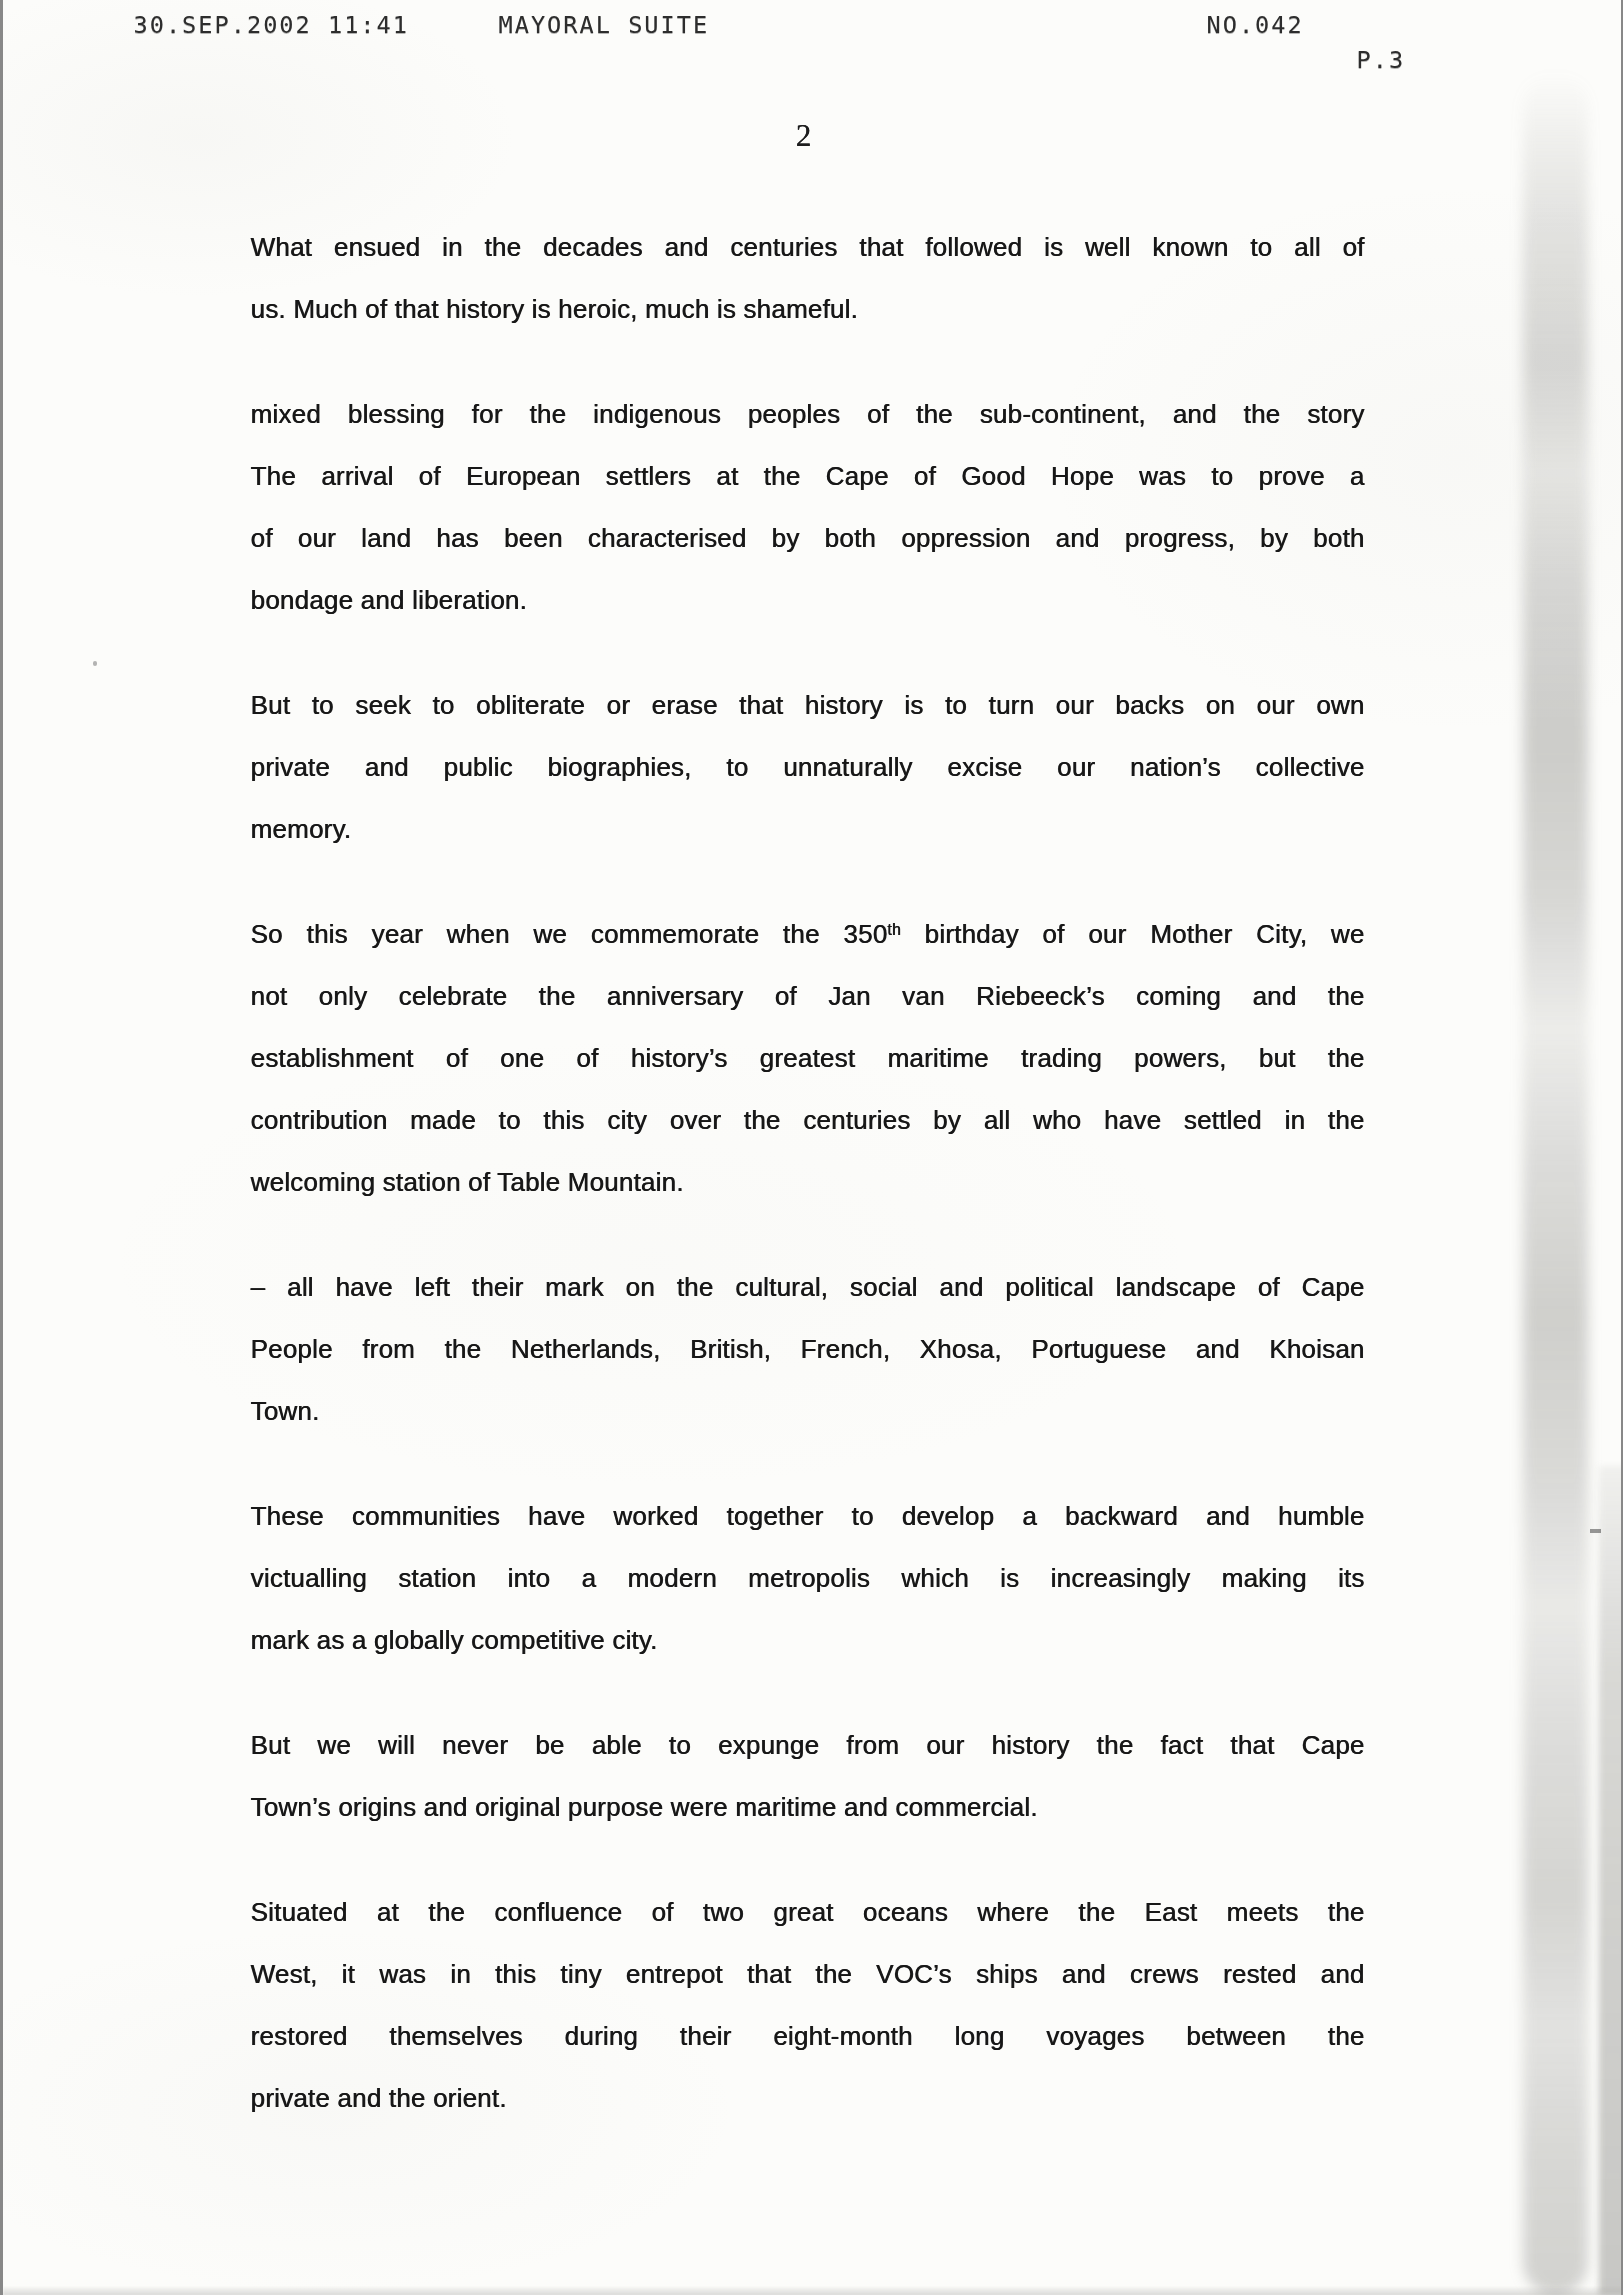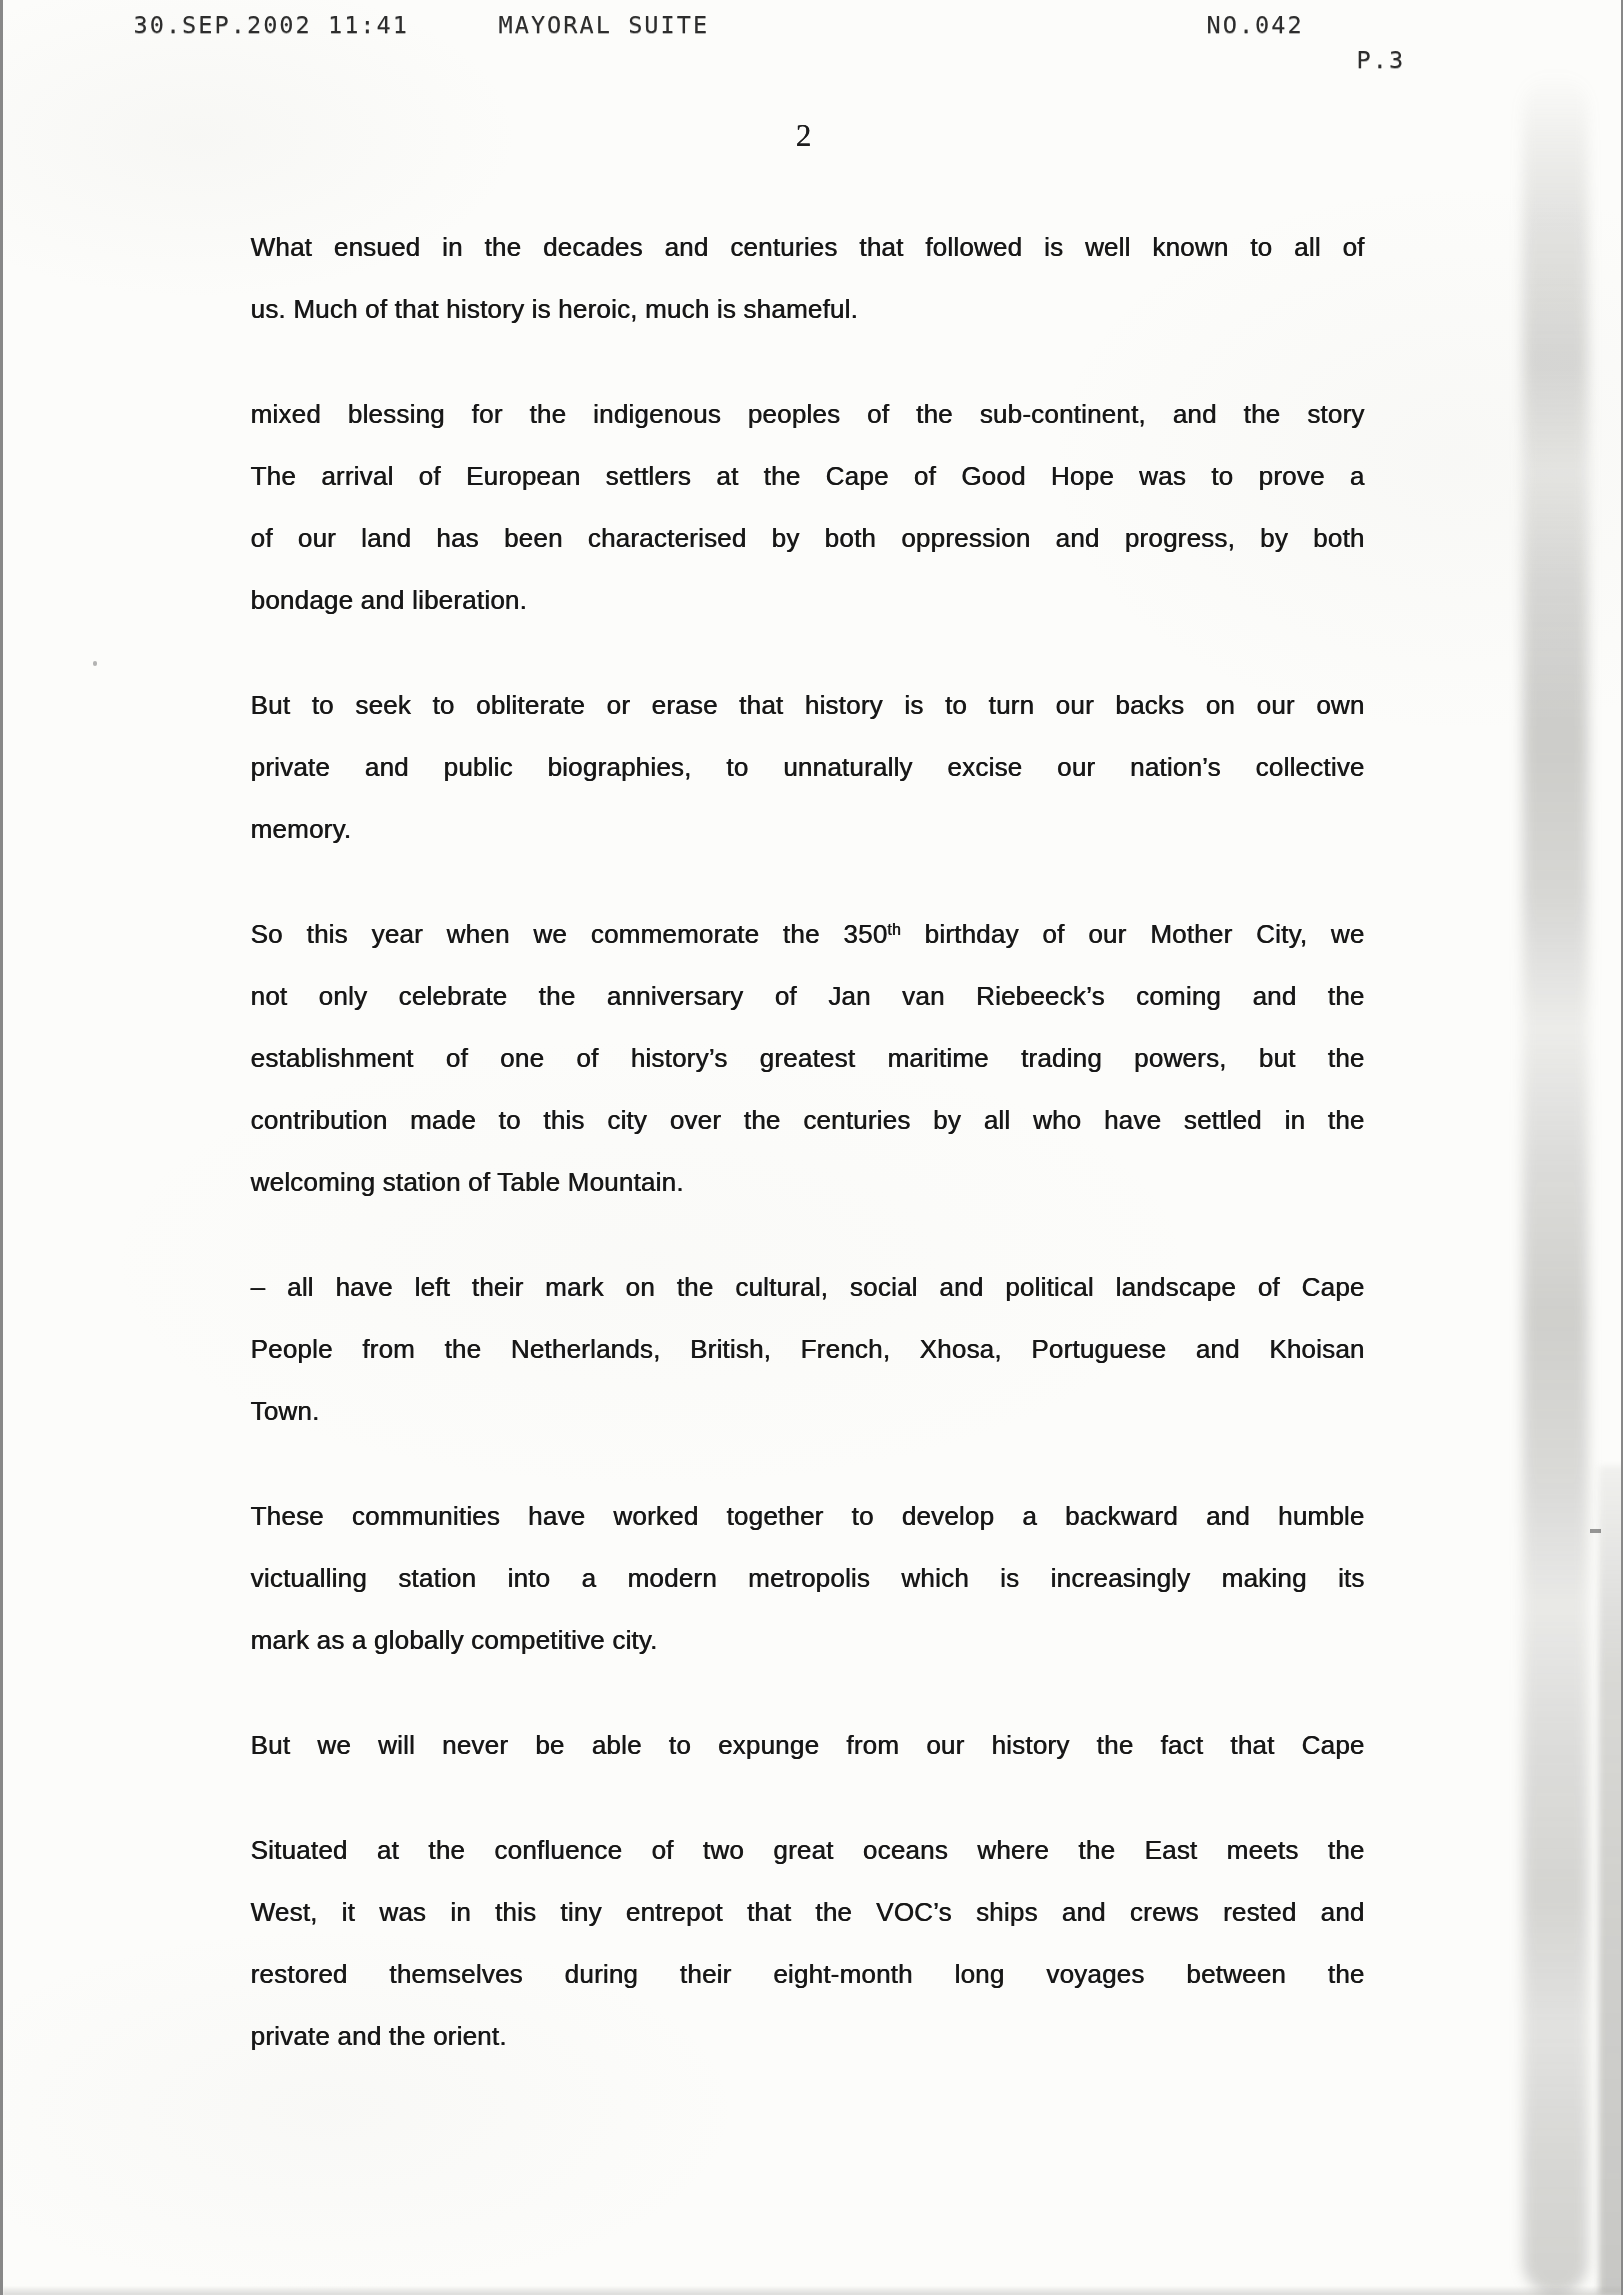--- a/index.html
+++ b/index.html
@@ -166,20 +166,21 @@
           <div class="line"><span>People from the Netherlands, British, French, Xhosa, Portuguese and Khoisan</span></div>
           <div class="line last"><span>Town.</span></div>
         </div>
         <div class="para">
           <div class="line"><span>These communities have worked together to develop a backward and humble</span></div>
           <div class="line"><span>victualling station into a modern metropolis which is increasingly making its</span></div>
           <div class="line last"><span>mark as a globally competitive city.</span></div>
         </div>
         <div class="para">
           <div class="line"><span>But we will never be able to expunge from our history the fact that Cape</span></div>
+          <div class="line last"><span>Town’s origins and original purpose were maritime and commercial.</span></div>
         </div>
         <div class="para">
           <div class="line"><span>Situated at the confluence of two great oceans where the East meets the</span></div>
           <div class="line"><span>West, it was in this tiny entrepot that the VOC’s ships and crews rested and</span></div>
           <div class="line"><span>restored themselves during their eight-month long voyages between the</span></div>
           <div class="line last"><span>private and the orient.</span></div>
         </div>
       </div>
   </div>
 

